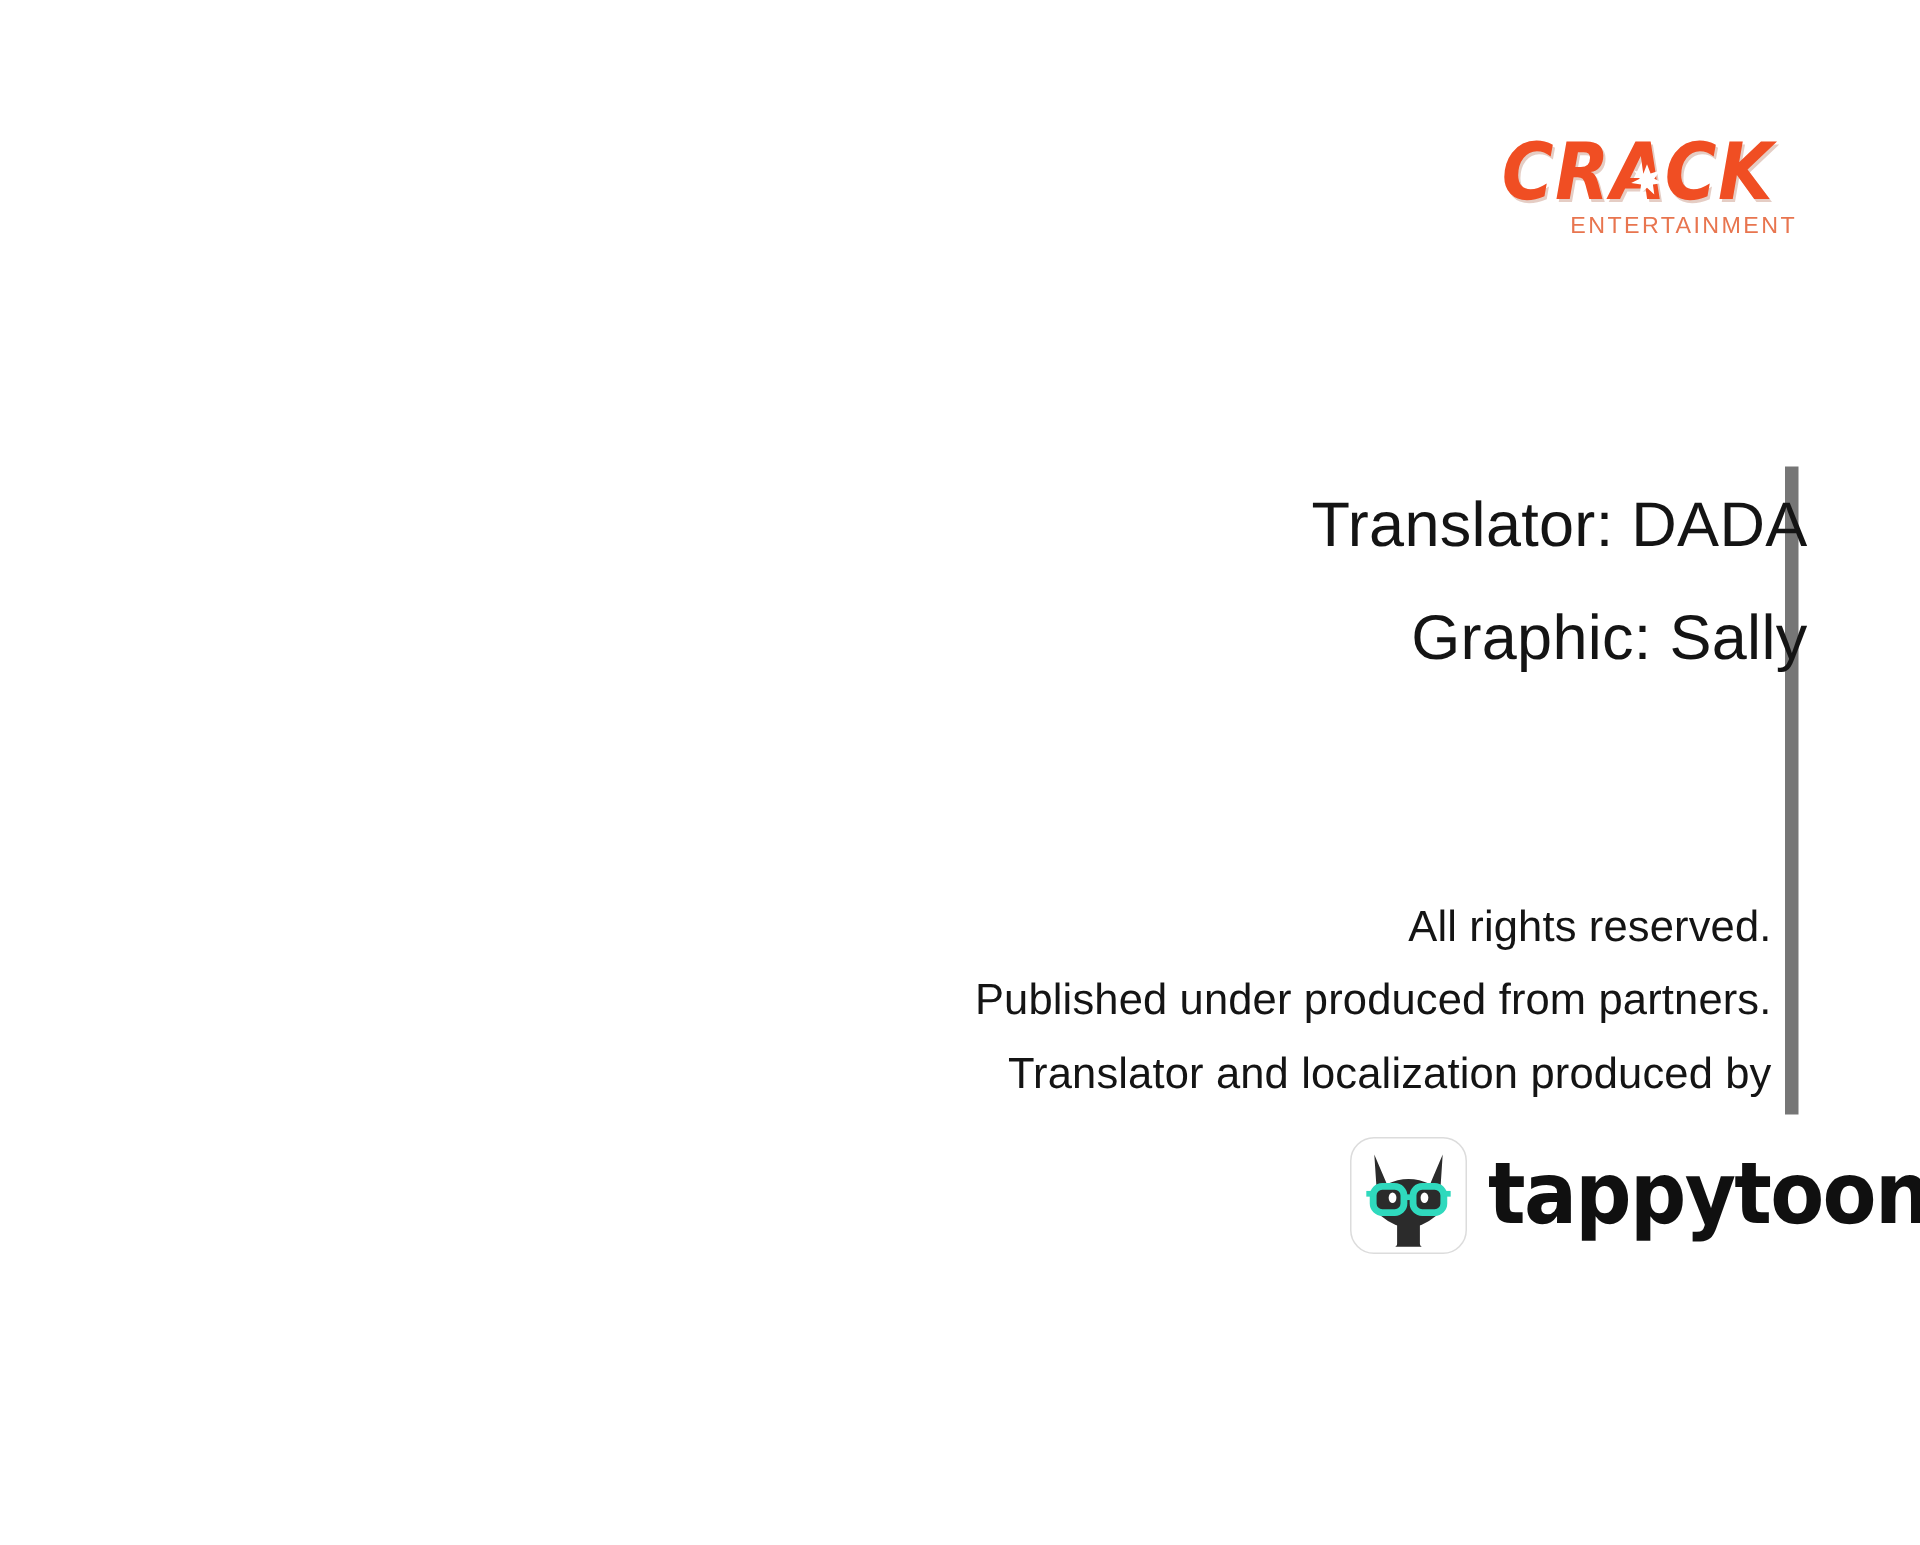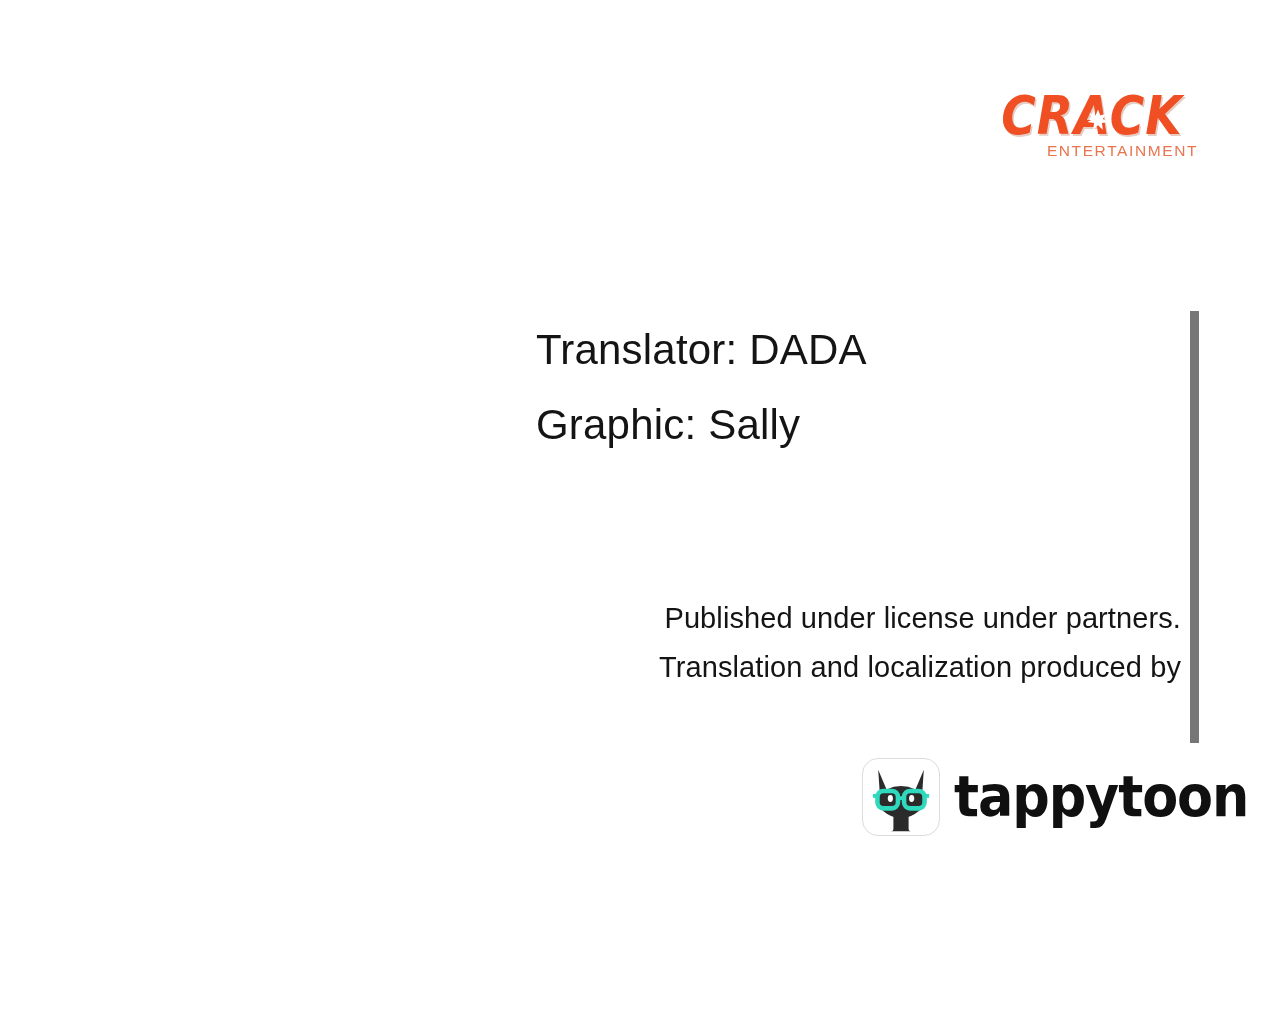--- a/index.html
+++ b/index.html
@@ -75,23 +75,24 @@
     left: 1190px;
     top: 311px;
     width: 9px;
     height: 432px;
     background: #767676;
   }
 
   
   .credits-block {
     position: absolute;
-    left: 536px;
+    left: 588px;
     top: 312px;
     width: 617px;
+    text-align: right;
   }
   .credit-line {
     font-family: "Liberation Sans", sans-serif;
     font-size: 42px;
     line-height: 75px;
     font-weight: normal;
     color: #141414;
     letter-spacing: 0.2px;
     white-space: nowrap;
   }
@@ -110,21 +111,21 @@
     line-height: 49px;
     font-weight: normal;
     color: #141414;
     letter-spacing: 0.1px;
     white-space: nowrap;
   }
 
   
   .brand-lockup {
     position: absolute;
-    left: 862px;
+    left: 900px;
     top: 758px;
     width: 330px;
     height: 80px;
   }
   .brand-mark {
     position: absolute;
     left: 0px;
     top: 0px;
     width: 76px;
     height: 76px;
@@ -169,22 +170,23 @@
   </div>
 
   <div class="divider-rule"></div>
 
   <div class="credits-block">
     <div class="credit-line">Translator: DADA</div>
     <div class="credit-line">Graphic: Sally</div>
   </div>
 
   <div class="legal-block">
-    <div class="legal-line">Published under license under partners.</div>
-    <div class="legal-line">Translation and localization produced by</div>
+    <div class="legal-line">All rights reserved.</div>
+    <div class="legal-line">Published under produced from partners.</div>
+    <div class="legal-line">Translator and localization produced by</div>
   </div>
 
   <div class="brand-lockup">
     <div class="brand-mark">
       <svg viewBox="0 0 100 100" aria-hidden="true">
 
         <path fill="#2b2b2b" d="
           M20,14
           L31,40
           Q50,31 69,40

